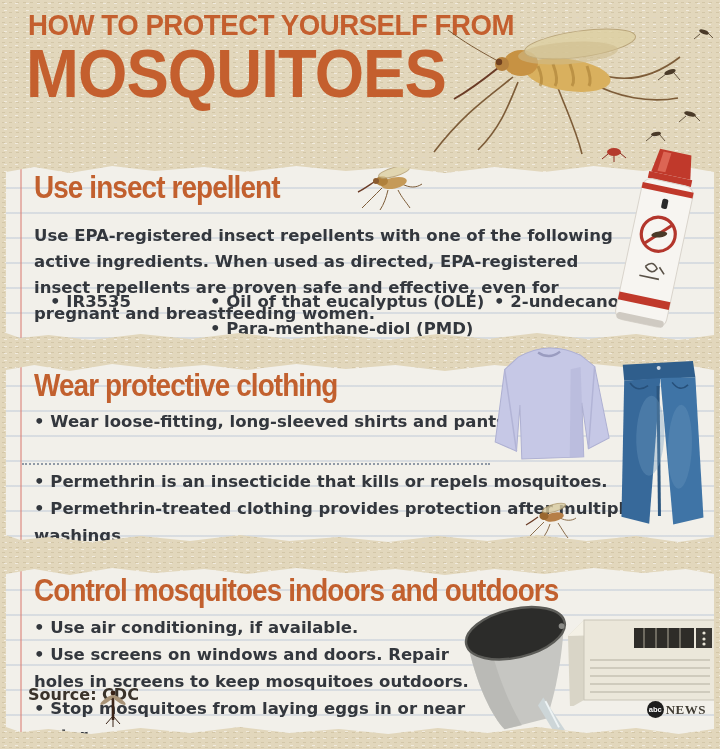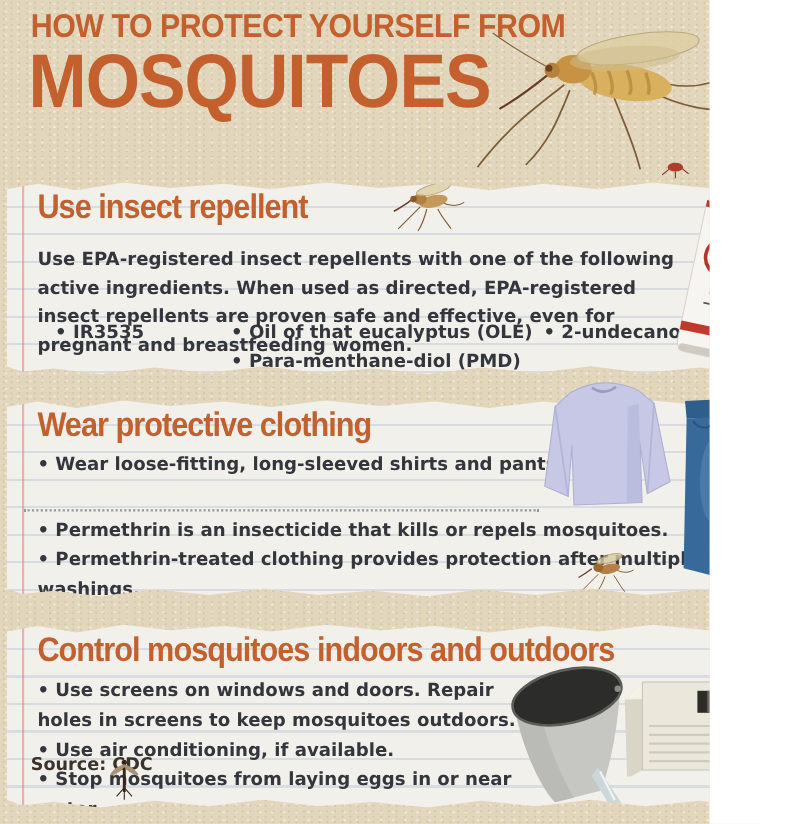--- a/index.html
+++ b/index.html
@@ -1,17 +1,17 @@
 <!DOCTYPE html>
 <html><head>
 <meta charset="utf-8">
 <style>
   html,body{margin:0;padding:0;}
   .stage{
-    position:relative;width:645px;height:749px;overflow:hidden;
+    position:relative;width:720px;height:749px;overflow:hidden;
     font-family:"Liberation Sans",sans-serif;
     background-color:#e2d7bc;
     background-image:
       radial-gradient(rgba(160,138,92,.22) 1px, transparent 1.3px),
       radial-gradient(rgba(255,255,255,.5) 1px, transparent 1.3px);
     background-size:7px 5px,11px 7px;
   }
   
   .hdr{position:absolute;left:0;top:0;width:720px;height:104px;z-index:1;}
   .t1{position:absolute;left:28px;top:8px;color:#c45f2e;font-weight:800;font-size:30px;
@@ -164,22 +164,22 @@
       <path d="M16,21 C12,24 9,26 4,29" stroke="#6a3b26" stroke-width="1.2" fill="none"></path>
       <ellipse cx="32" cy="21" rx="10" ry="4.4" fill="#b67f47" transform="rotate(-12 32 21)"></ellipse>
       <ellipse cx="22" cy="20" rx="4.6" ry="4" fill="#9a672f"></ellipse>
       <ellipse cx="32" cy="12" rx="12" ry="3.6" fill="#d9cba0" opacity=".8" stroke="#b09a6c" transform="rotate(-16 32 12)"></ellipse>
     </svg>
   </section>
 
   <section class="paper s3">
     <h2>Control mosquitoes indoors and outdoors</h2>
     <ul class="col list">
+      <li class="hand bullet">Use air conditioning, if available.</li>
       <li class="hand bullet">Use screens on windows and doors. Repair holes in screens to keep mosquitoes outdoors.</li>
-      <li class="hand bullet">Use air conditioning, if available.</li>
       <li class="hand bullet">Stop mosquitoes from laying eggs in or near water.</li>
     </ul>
     <svg style="position:absolute;left:452px;top:40px;transform:rotate(-4deg);" width="120" height="128" viewBox="0 0 120 132">
       <path d="M10,34 C16,78 30,112 42,126 L86,118 C98,90 106,56 110,26 Z" fill="#c6c6c2"></path>
       <path d="M10,34 C16,78 30,112 42,126 L60,123 C48,100 36,62 32,30 Z" fill="#b5b5b0" opacity=".7"></path>
       <ellipse cx="60" cy="28" rx="52" ry="25" fill="#2c2c2a" transform="rotate(-9 60 28)"></ellipse>
       <ellipse cx="60" cy="28" rx="52" ry="25" fill="none" stroke="#5c5c58" stroke-width="2.5" transform="rotate(-9 60 28)"></ellipse>
       <path d="M84,96 L104,131 L92,131 L78,104 Z" fill="#cdd6d8"></path>
       <path d="M86,100 L98,128" stroke="#eef4f5" stroke-width="2" fill="none"></path>
       <circle cx="108" cy="24" r="3" fill="#8a8a86"></circle>

